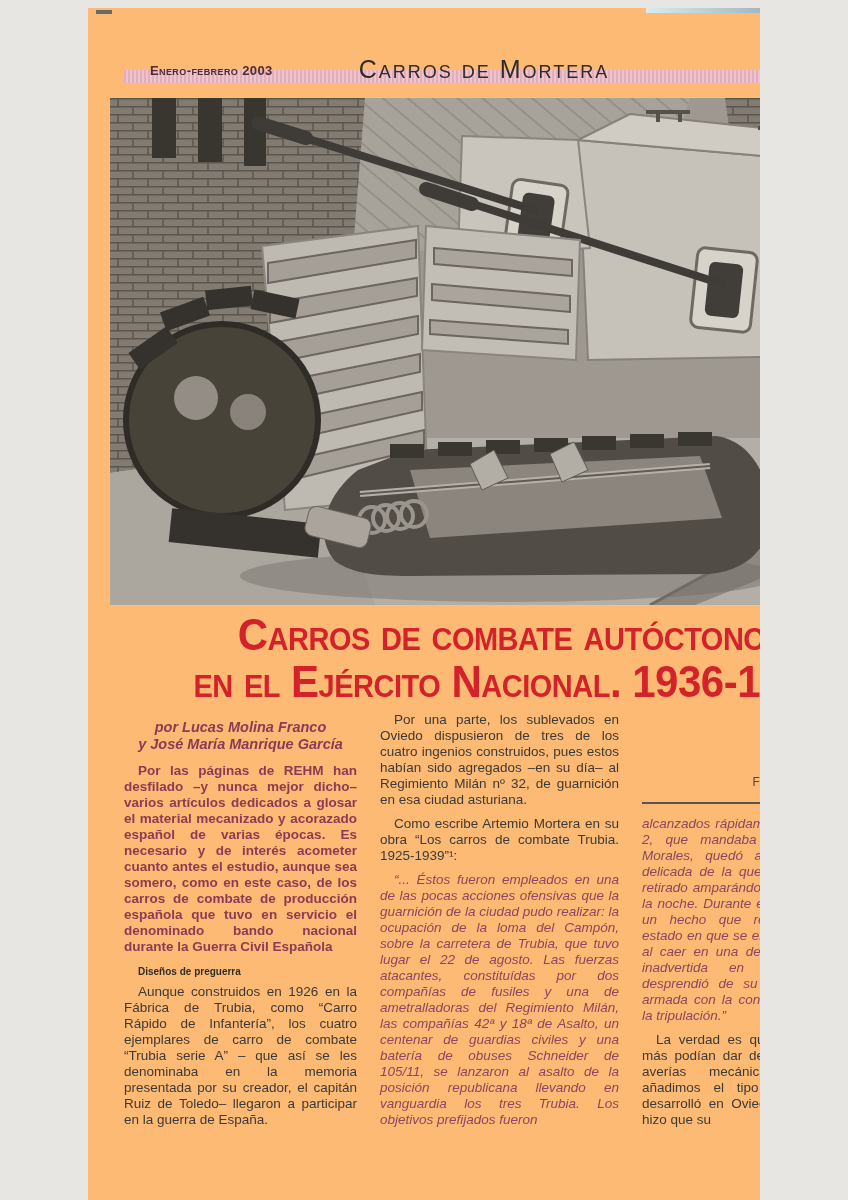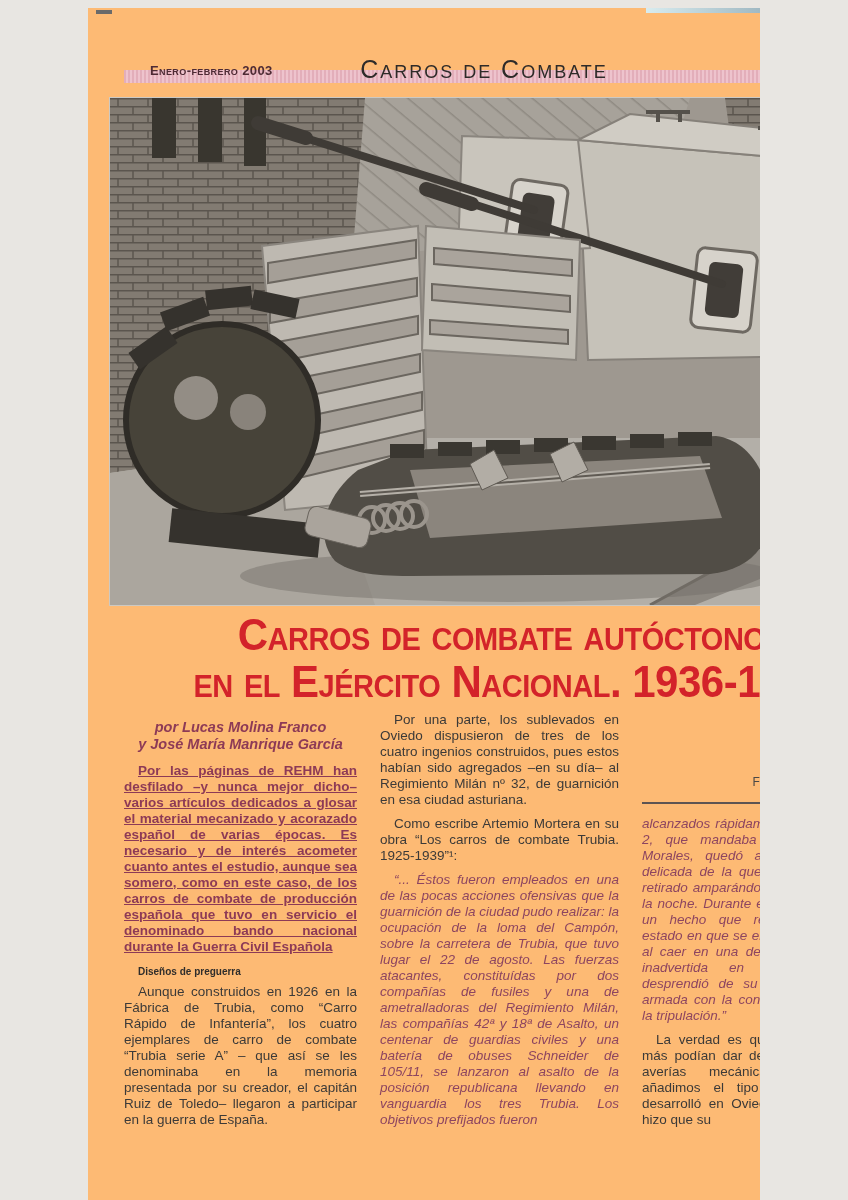--- a/index.html
+++ b/index.html
@@ -35,40 +35,40 @@
   .col-left{width:233px;}
   .col-mid{width:239px;}
   .col-right{flex:1;}
   .vrule{width:1px;background:#d0c6c6;margin:6px 11px 60px 11px;}
   p{margin:0;text-align:justify;font-size:13.5px;line-height:16px;}
   .indent{text-indent:14px;}
   .spaced{margin-top:8px;}
   .byline{text-align:center;font-style:italic;font-weight:700;font-size:14.5px;line-height:17px;
     color:#8d3a56;margin:2px 0 10px;}
   .byline span{display:block;}
-  .intro{font-weight:700;color:#8d3a56;font-size:13.5px;line-height:16px;text-decoration:underline;}
+  .intro{font-weight:700;color:#8d3a56;font-size:13.5px;line-height:16px;}
   .subhead{font-weight:700;color:#2f2d2b;font-size:10px;line-height:16px;margin:9px 0 4px;
     text-align:left;text-indent:14px;}
   .quote{font-style:italic;color:#8d4560;}
   .caption{font-size:12px;line-height:15px;color:#4b4947;}
   .credit{font-size:12px;line-height:15px;color:#4b4947;text-align:right;margin-top:4px;}
   .caption-rule{height:0;border-top:2px solid #5d5452;margin:12px 0 12px;}
 </style>
 </head>
 <body>
 
 <div class="page">
 
   <div class="artifact-left"></div>
   <div class="artifact-right"></div>
 
   <header class="running-head">
     <div class="band"></div>
     <span class="issue-date">Enero-febrero 2003</span>
-    <span class="section-title">Carros de Combate</span>
+    <span class="section-title">Carros de Mortera</span>
     <span class="page-number">51</span>
   </header>
 
   <figure class="photo" aria-label="Carro de combate sobre orugas, con dos ametralladoras, junto a un muro de ladrillo">
     <svg width="740" height="507" viewBox="0 0 740 507" preserveAspectRatio="none" role="img">
       <defs>
         <pattern id="brick" width="30" height="16" patternUnits="userSpaceOnUse">
           <rect width="30" height="16" fill="#827b72"></rect>
           <path d="M0 0.75h30M0 8.75h30M8 0v8M23 8v8" stroke="#5b554e" stroke-width="1.5" fill="none"></path>
         </pattern>

